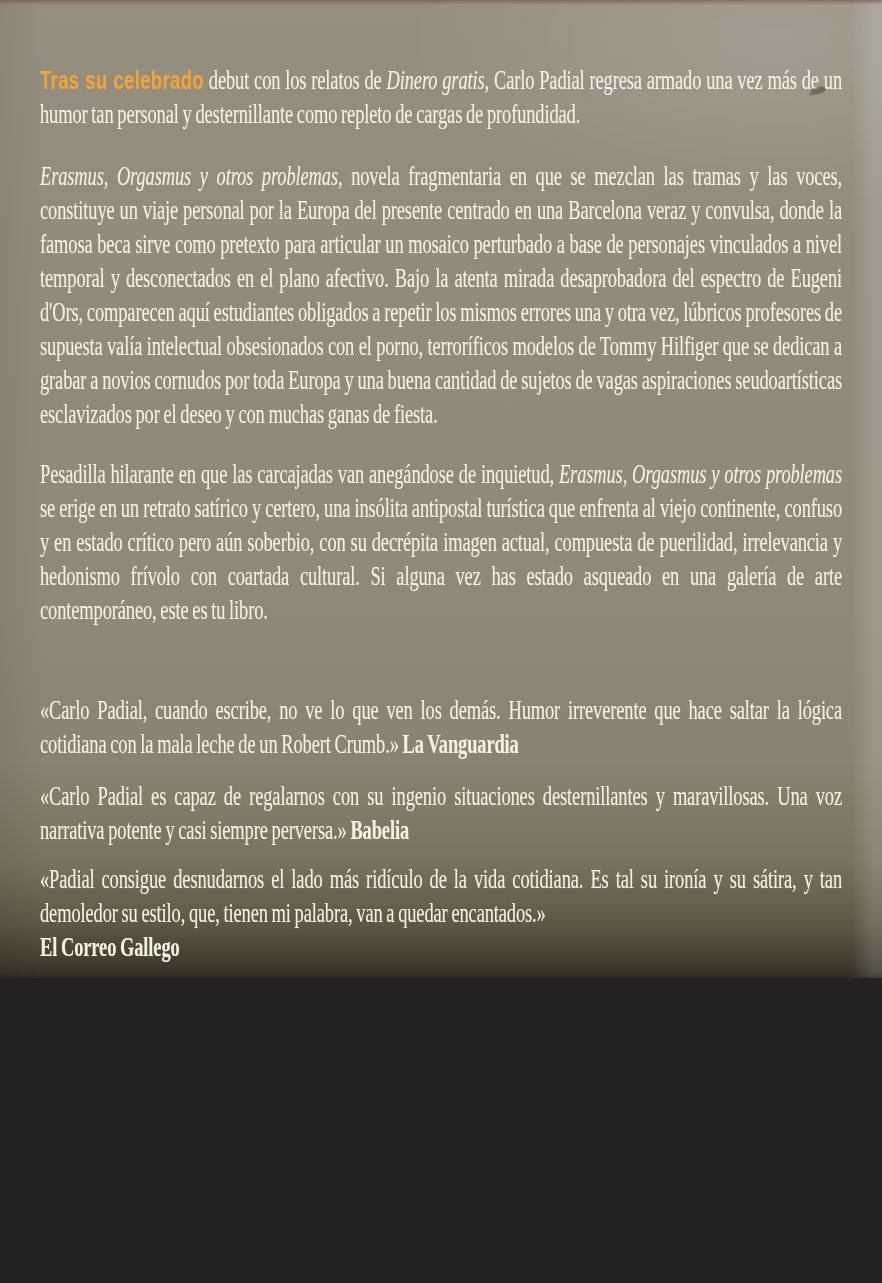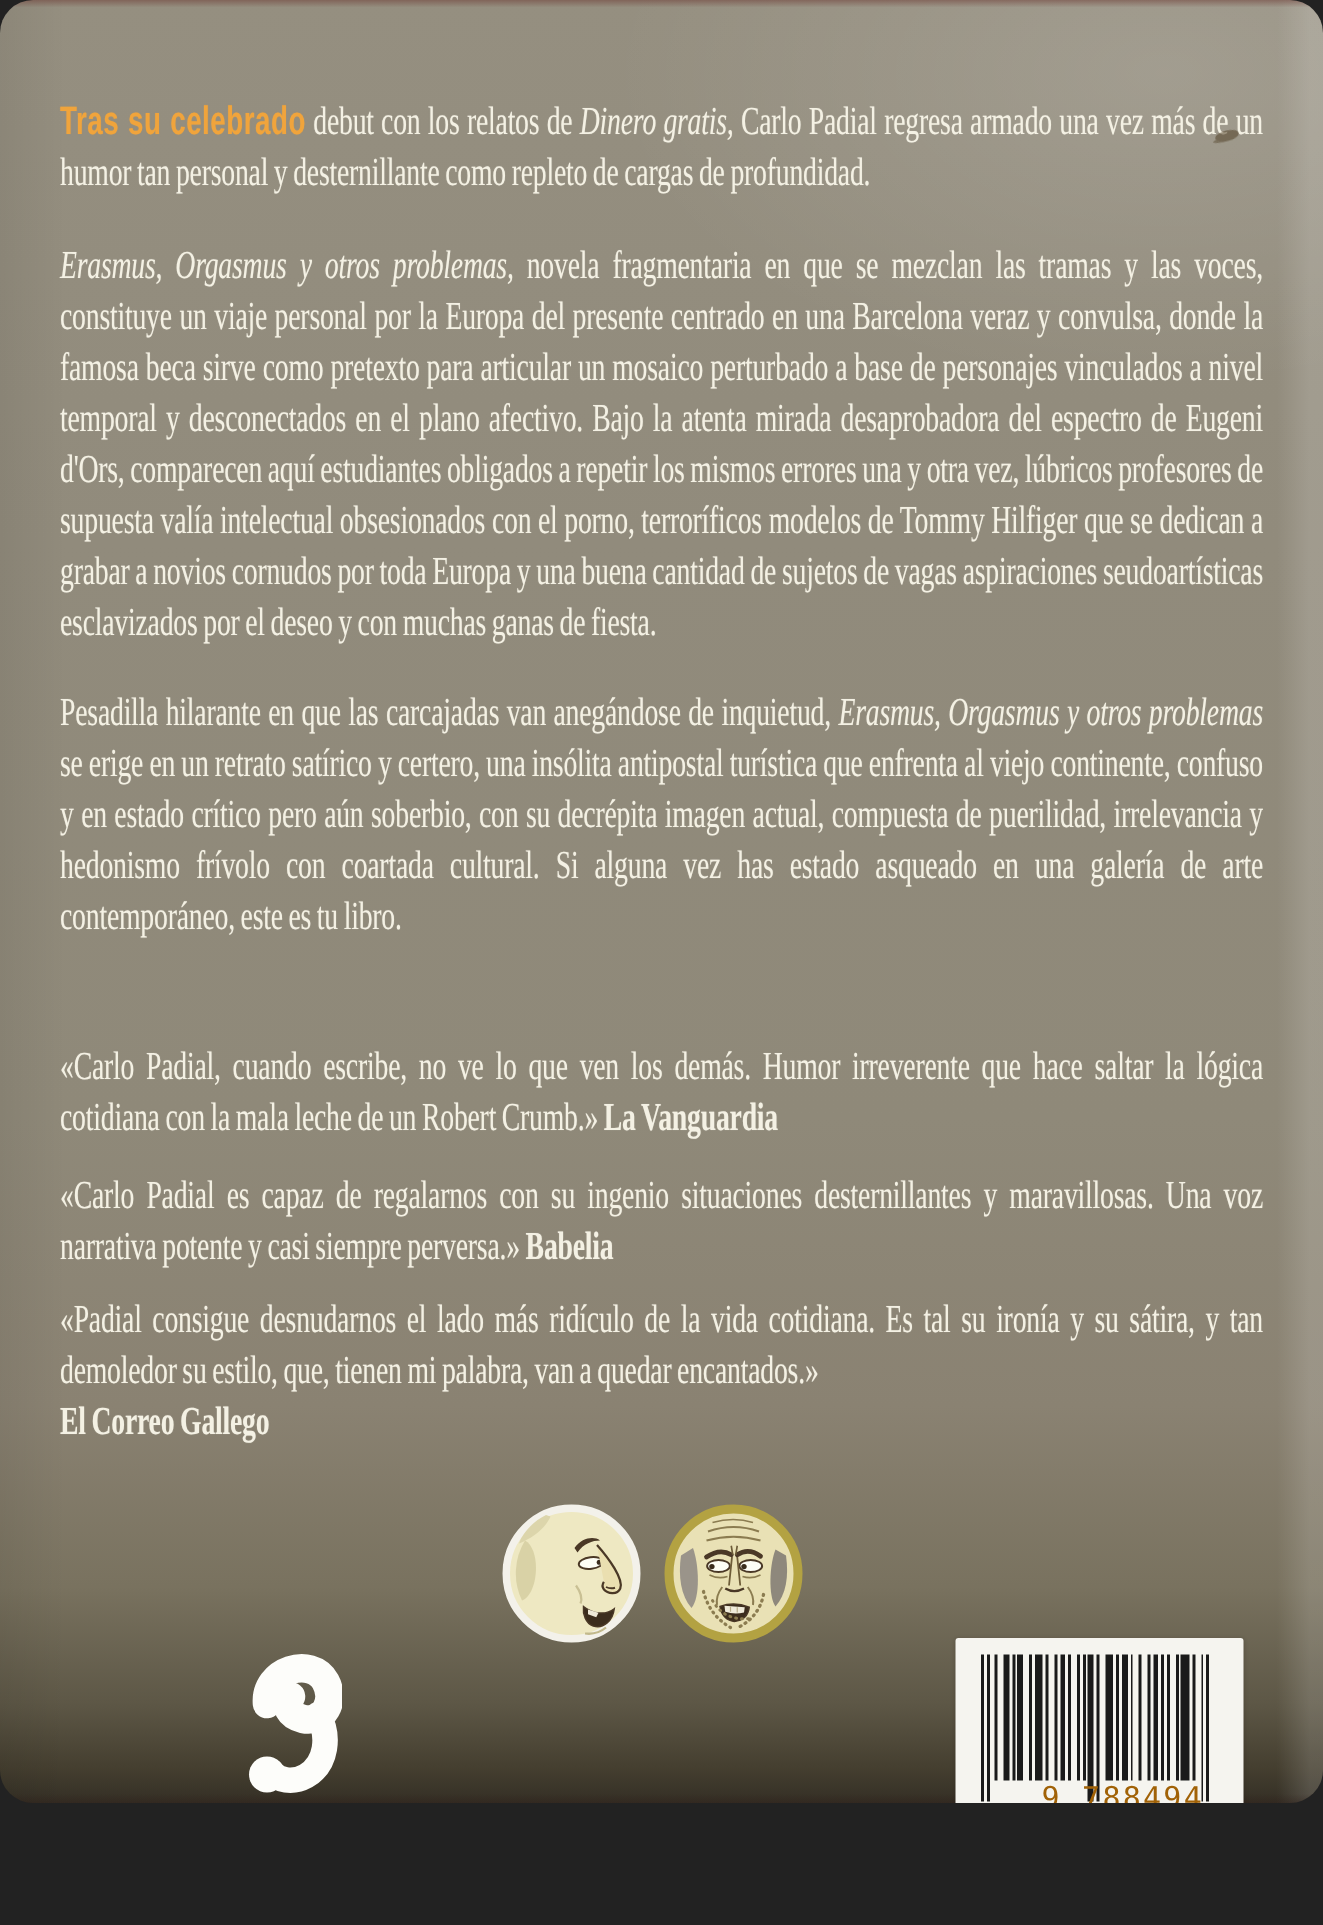--- a/index.html
+++ b/index.html
@@ -1,25 +1,24 @@
 <!DOCTYPE html>
 <html><head>
 <meta charset="utf-8">
 <style>
   html,body{margin:0;padding:0;background:#222;}
   .page{
-    position:relative;width:882px;height:1202px;overflow:hidden;
+    position:relative;width:882px;height:978px;overflow:hidden;
     font-family:"Liberation Serif",serif;
     background:
       linear-gradient(180deg, rgba(104,48,42,.45) 0px, rgba(104,48,42,0) 5px),
       linear-gradient(0deg, rgba(46,28,24,.35) 0px, rgba(46,28,24,0) 6px),
       radial-gradient(ellipse 60% 25% at 88% 4%, rgba(255,255,255,.13), rgba(255,255,255,0) 70%),
       linear-gradient(90deg, rgba(0,0,0,.06) 0%, rgba(0,0,0,0) 5%, rgba(0,0,0,0) 96.5%, rgba(255,255,255,.14) 99%),
       linear-gradient(180deg,#958f80 0%, #918b7c 30%, #8f8979 62%, #8a8272 78%, #79725f 88%, #5d5746 94.5%, #453f30 98%, #342f25 100%);
-    border-radius: 22px;
   }
   
   .copy-col{
     position:absolute;left:40px;top:0;width:1150px;
     transform:scaleX(0.6974);transform-origin:0 0;
   }
   .copy{
     position:absolute;left:0;width:1150px;
     font-size:26.5px;line-height:34px;color:#f4f1e4;
     text-align:justify;letter-spacing:-.2px;word-spacing:-1px;

